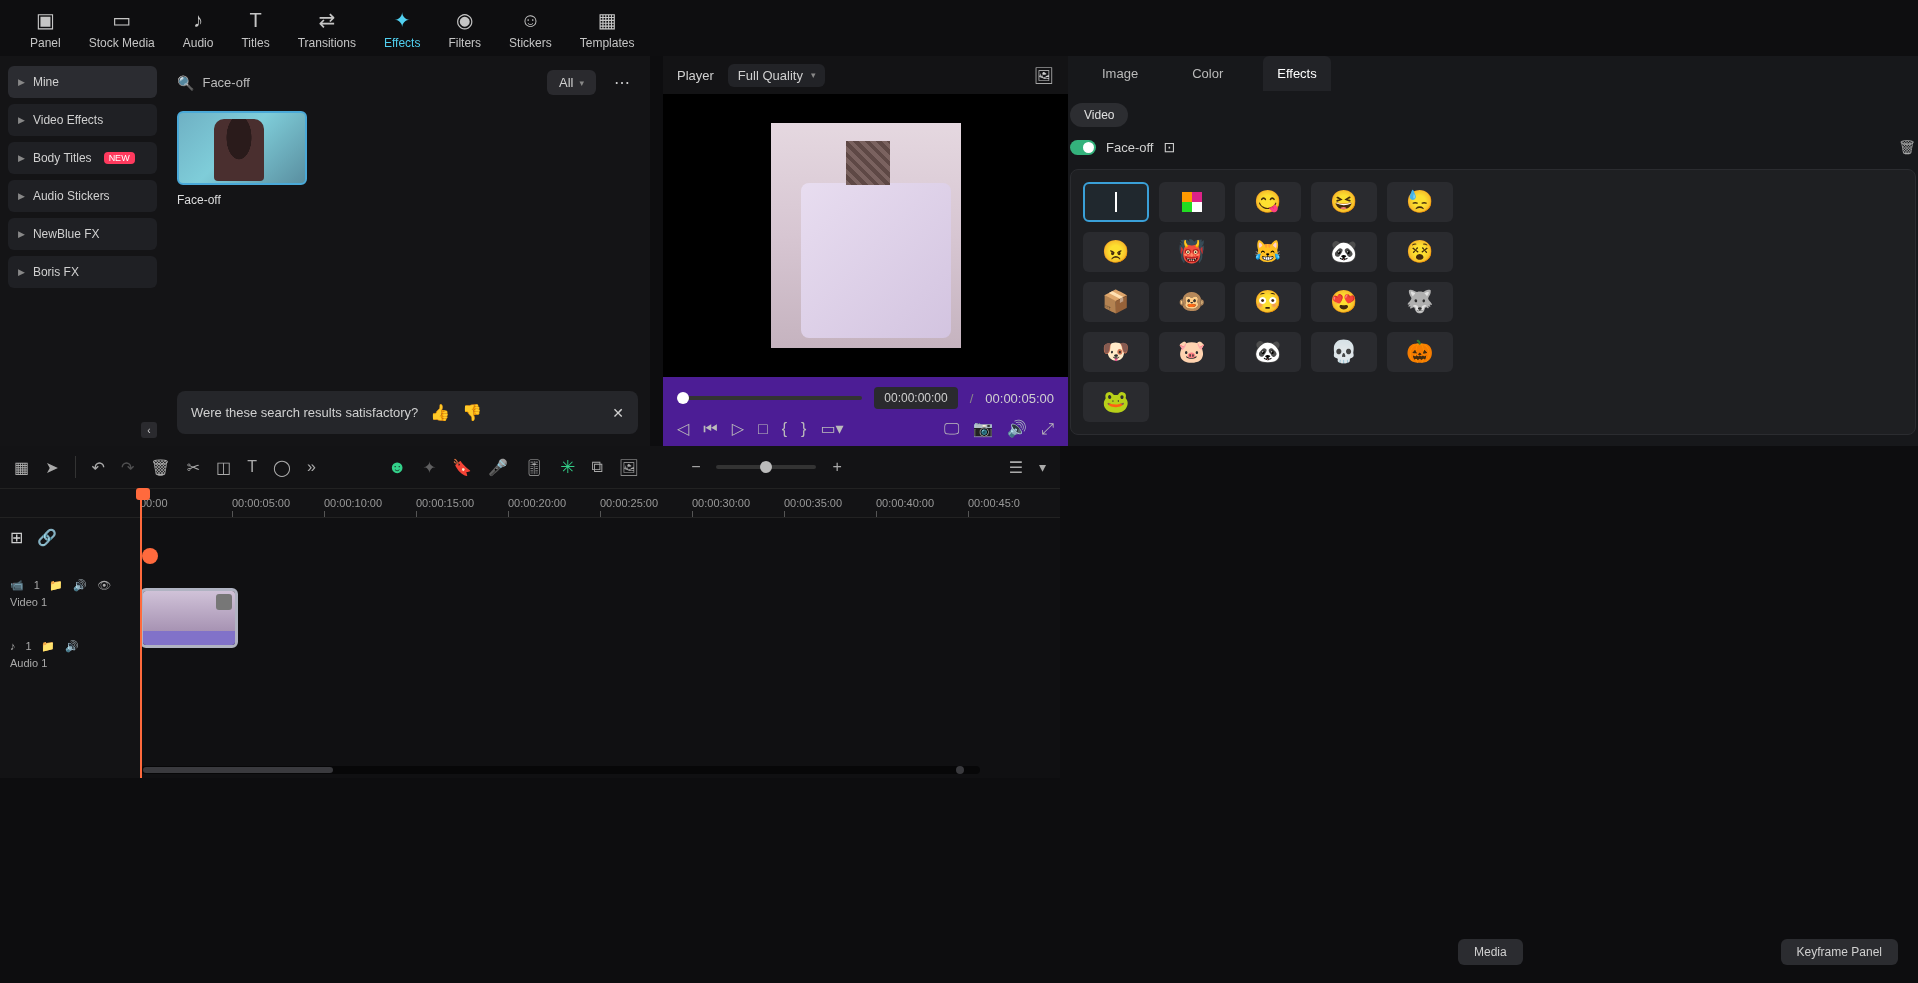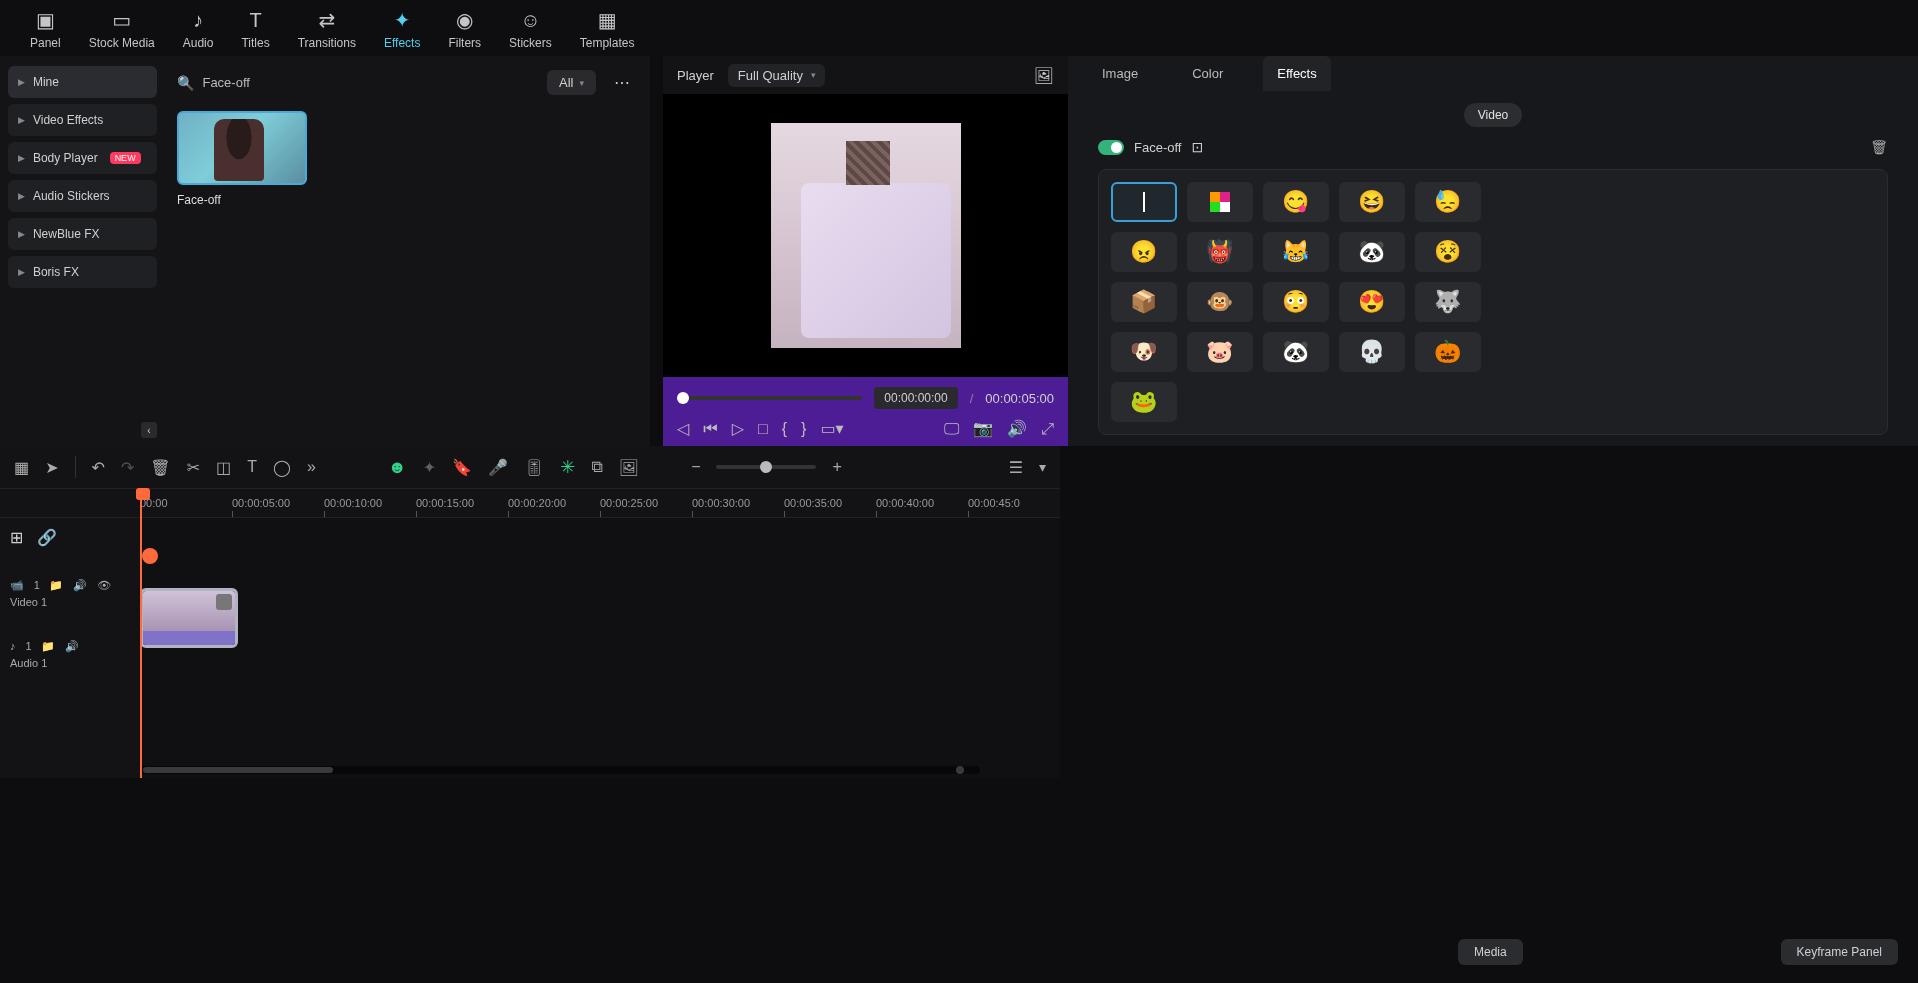--- a/index.html
+++ b/index.html
@@ -51,21 +51,21 @@
 .tc-box { background:#2a2a2e; padding:4px 10px; border-radius:4px; font-size:12px;}
 .tc-sep { color:#888;}
 .player-ctrls { display:flex; align-items:center; gap:14px; color:#bbb;}
 .player-ctrls .spacer { flex:1;}
 
 
 .right-panel { flex:1; background:#17181b; display:flex; flex-direction:column;}
 .right-tabs { display:flex; height:40px; align-items:center; padding:0 20px; gap:26px;}
 .right-tab { color:#bbb; cursor:pointer; padding: 10px 14px;}
 .right-tab.active { background:#222327; border-radius:6px 6px 0 0; color:#fff;}
-.right-body { flex:1; padding: 12px 30px; position:relative;text-align:center;}
+.right-body { flex:1; padding: 12px 2px; position:relative;}
 .pill { background:#2c2d31; padding:5px 14px; border-radius:14px; display:inline-block; font-size:12px; color:#e0e0e0;}
 .effect-row { display:flex; align-items:center; margin-top:12px; gap:10px;}
 .toggle { width:26px; height:15px; background:#34b27c; border-radius:8px; position:relative;}
 .toggle::after { content:""; position:absolute; right:2px; top:2px; width:11px; height:11px; background:#fff; border-radius:50%;}
 .trash { margin-left:auto; color:#aaa;}
 .emoji-grid { margin-top:14px; background:#1e1f22; border:1px solid #2b2c30; border-radius:8px; padding:12px; display:grid; grid-template-columns: repeat(5, 66px); gap:10px;}
 .emoji-cell { width:66px; height:40px; background:#2a2b2f; border-radius:6px; display:flex; align-items:center; justify-content:center; font-size:22px;}
 .emoji-cell.sel { border:2px solid #3aa0d8; background:#20282e;}
 .emoji-cell .mosaic { width:20px; height:20px; background: conic-gradient(#d28 0 25%, #fff 0 50%, #2d2 0 75%, #f90 0);}
 .emoji-cell .blank { width:2px; height:20px; background:#fff;}
@@ -150,21 +150,21 @@
       <div class="sidebar-item selected">
           <span class="caret">▶</span>
           <span>Mine</span>
         </div>
       <div class="sidebar-item">
           <span class="caret">▶</span>
           <span>Video Effects</span>
         </div>
       <div class="sidebar-item">
           <span class="caret">▶</span>
-          <span>Body Player</span>
+          <span>Body Titles</span>
           <span class="new-badge">NEW</span>
         </div>
       <div class="sidebar-item">
           <span class="caret">▶</span>
           <span>Audio Stickers</span>
         </div>
       <div class="sidebar-item">
           <span class="caret">▶</span>
           <span>NewBlue FX</span>
         </div>
@@ -185,20 +185,26 @@
         </div>
         <div class="all-dd">
             <span>All</span>
             <span class="caret">▾</span>
           </div>
         <div class="more-btn i16">⋯</div>
       </div>
       <div class="thumb-card">
         <div class="thumb"></div>
         <div class="thumb-label">Face-off</div>
+      </div>
+      <div class="feedback-bar">
+        <span>Were these search results satisfactory?</span>
+        <span class="i16">👍</span>
+        <span class="i16">👎</span>
+        <span class="fb-close i14">✕</span>
       </div>
     </div>
   </div>
 
   <div class="player-panel">
     <div class="player-header">
       <span>Player</span>
       <div class="quality-dd">
           <span>Full Quality</span>
           <span class="caret">▾</span>

